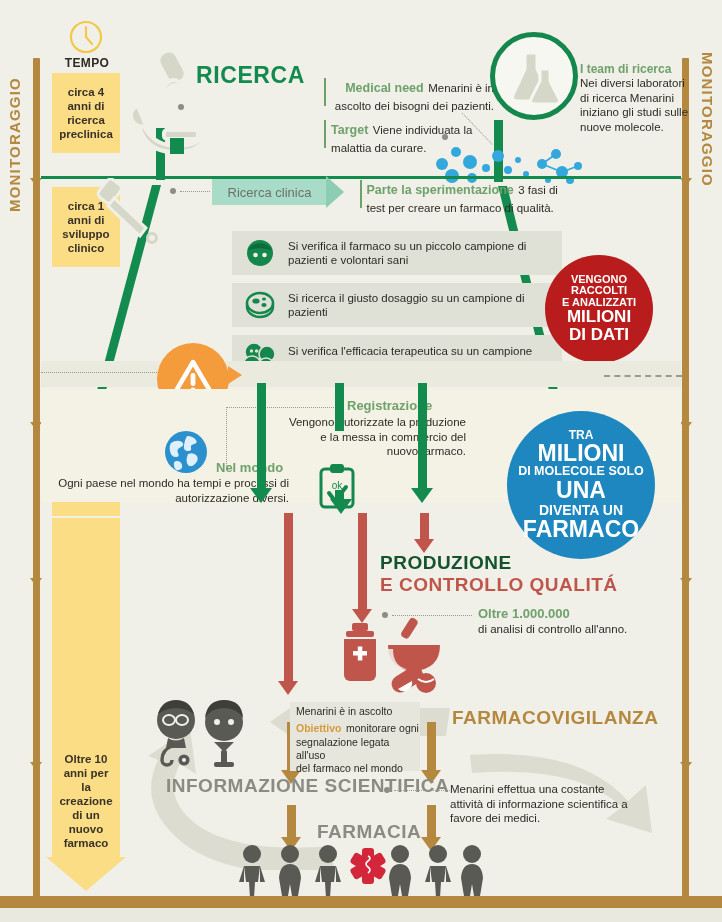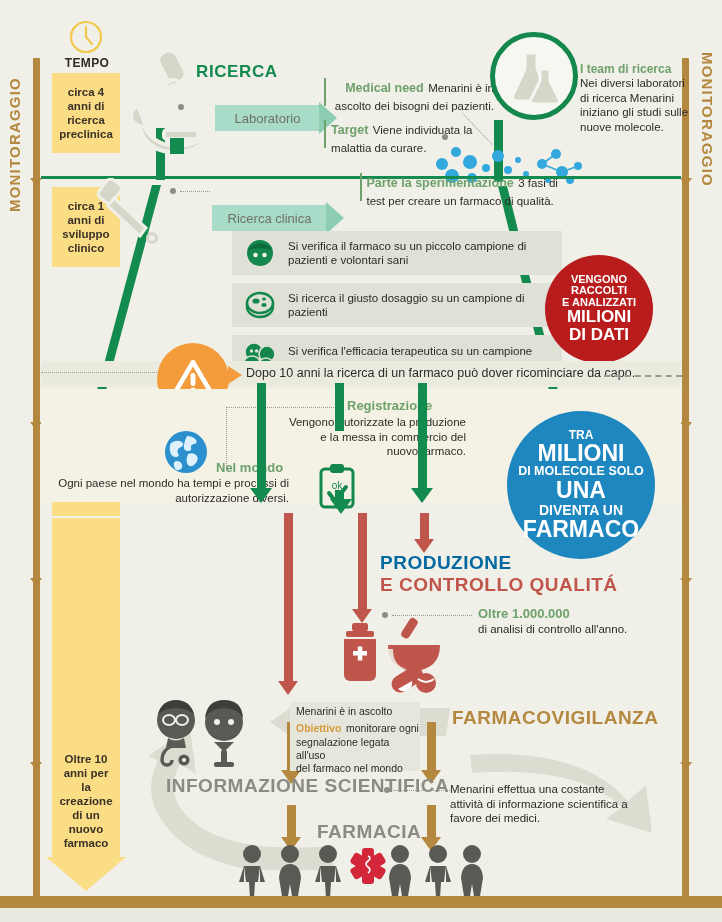--- a/index.html
+++ b/index.html
@@ -145,23 +145,22 @@
       <rect x="49" y="38" width="16" height="22" rx="7" transform="rotate(-28 57 49)"></rect>
       <path d="M32 48 q-16 20 -4 40 q10 16 32 16 q24 0 32 -20 q-4 24 -30 26 q-28 2 -38 -18 q-10 -22 8 -44 z"></path>
       <path d="M20 64 q-10 4 -6 14 q4 8 14 6 l-4 -10 z"></path>
       <rect x="46" y="88" width="34" height="9" rx="3"></rect>
     </g>
     <circle cx="57" cy="50" r="9" fill="#f0f0e8"></circle>
     <rect x="52" y="96" width="14" height="16" fill="#138a4e"></rect>
   </svg>
   <div class="abs" style="left:178px;top:104px;width:6px;height:6px;border-radius:50%;background:#8d8d85;"></div>
 
-  <div class="abs big-sec h-green" style="left:196px;top:62px;font-size:17px;">RICERCA</div>
-
-  <div class="abs pill" style="left:215px;top:105px;width:105px;">Laboratorio</div>
+  <div class="abs big-sec h-green" style="left:196px;top:62px;font-size:23px;">RICERCA</div>
+
 
   <div class="abs" style="left:324px;top:78px;width:170px;">
     <div style="display:flex;text-align:right;">
       <div class="vbar-th" style="height:28px;"></div>
       <div style="margin-left:5px;">
         <span class="lead-green" style="font-size:12.5px;">Medical need</span>
         <span class="txt">Menarini è in ascolto dei bisogni dei pazienti.</span>
       </div>
     </div>
   </div>
@@ -222,21 +221,21 @@
       <path d="M18 20 L50 50 L44 58 L12 28 z" transform="rotate(0)"></path>
     </g>
     <circle cx="56" cy="60" r="4.5" fill="none" stroke="#d5d7c8" stroke-width="3"></circle>
   </svg>
 
   <div class="abs dot" style="left:170px;top:188px;"></div>
   <div class="abs dotline" style="left:180px;top:191px;width:30px;"></div>
 
   <div class="abs pill" style="left:212px;top:179px;width:115px;">Ricerca clinica</div>
 
-  <div class="abs" style="left:332px;top:173px;width:200px;padding-left:28px;">
+  <div class="abs" style="left:332px;top:180px;width:200px;padding-left:28px;">
     <div style="display:flex;">
       <div class="vbar-th" style="height:28px;"></div>
       <div style="margin-left:5px;">
         <span class="lead-green" style="font-size:12.5px;">Parte la sperimentazione</span>
         <span class="txt">3 fasi di test per creare un farmaco di qualità.</span>
       </div>
     </div>
   </div>
 
   <div class="abs prow" style="left:232px;top:231px;width:330px;height:44px;">
@@ -301,21 +300,20 @@
   <div class="abs dotline" style="left:41px;top:372px;width:192px;"></div>
 
   <div class="abs" style="left:157px;top:343px;width:72px;height:72px;border-radius:50%;background:#f49b3c;display:flex;align-items:center;justify-content:center;">
     <svg width="46" height="42" viewBox="0 0 46 42">
       <path d="M23 4 L43 38 H3 Z" fill="none" stroke="#fff" stroke-width="4.5" stroke-linejoin="round"></path>
       <rect x="20.6" y="15" width="4.8" height="13" rx="2.2" fill="#fff"></rect>
       <circle cx="23" cy="32" r="2.6" fill="#fff"></circle>
     </svg>
   </div>
   <div class="abs" style="left:228px;top:366px;width:0;height:0;border-top:9px solid transparent;border-bottom:9px solid transparent;border-left:14px solid #f49b3c;"></div>
-  <div class="abs" style="left:246px;top:366px;font-size:12.5px;color:#2d2b27;white-space:nowrap;">Dopo 10 anni la ricerca di un farmaco può dover ricominciare da capo.</div>
   <div class="abs dotline" style="left:604px;top:375px;width:78px;border-top:2px dashed #9a9a92;"></div>
 
   <div class="abs" style="left:41px;top:389px;width:640px;height:113px;background:#f4f2e4;"></div>
 
   <div class="abs dot" style="left:336px;top:404px;"></div>
   <div class="abs dotline" style="left:226px;top:407px;width:110px;"></div>
   <div class="abs" style="left:226px;top:407px;width:0;height:63px;border-left:1.5px dotted #9a9a92;"></div>
 
   <div class="abs lead-green" style="left:347px;top:398px;font-size:13px;">Registrazione</div>
   <div class="abs txt" style="left:288px;top:415px;width:178px;text-align:right;">Vengono autorizzate la produzione e  la messa in commercio del nuovo farmaco.</div>
@@ -368,21 +366,21 @@
   </div>
   <div class="abs arr" style="left:352px;top:513px;">
     <div class="shaft" style="width:9px;height:96px;background:#c0564b;"></div>
     <div class="head" style="border-left:10px solid transparent;border-right:10px solid transparent;border-top:14px solid #c0564b;"></div>
   </div>
   <div class="abs arr" style="left:414px;top:513px;">
     <div class="shaft" style="width:9px;height:26px;background:#c0564b;"></div>
     <div class="head" style="border-left:10px solid transparent;border-right:10px solid transparent;border-top:14px solid #c0564b;"></div>
   </div>
 
-  <div class="abs sec-title" style="left:380px;top:552px;color:#0369a1;font-size:19px;">PRODUZIONE</div>
+  <div class="abs sec-title" style="left:380px;top:552px;color:#14532d;font-size:19px;">PRODUZIONE</div>
   <div class="abs sec-title" style="left:380px;top:574px;color:#c0564b;font-size:19px;">E CONTROLLO QUALITÁ</div>
 
   <div class="abs dot" style="left:382px;top:612px;"></div>
   <div class="abs dotline" style="left:392px;top:615px;width:80px;"></div>
   <div class="abs lead-green" style="left:478px;top:606px;font-size:13px;color:#6ea16b;">Oltre 1.000.000</div>
   <div class="abs txt" style="left:478px;top:622px;width:180px;">di analisi di controllo all'anno.</div>
 
   <svg class="abs" style="left:336px;top:617px;" width="110" height="84" viewBox="0 0 110 84">
     <g fill="#c0564b">
       <rect x="16" y="6" width="16" height="8" rx="2"></rect>

